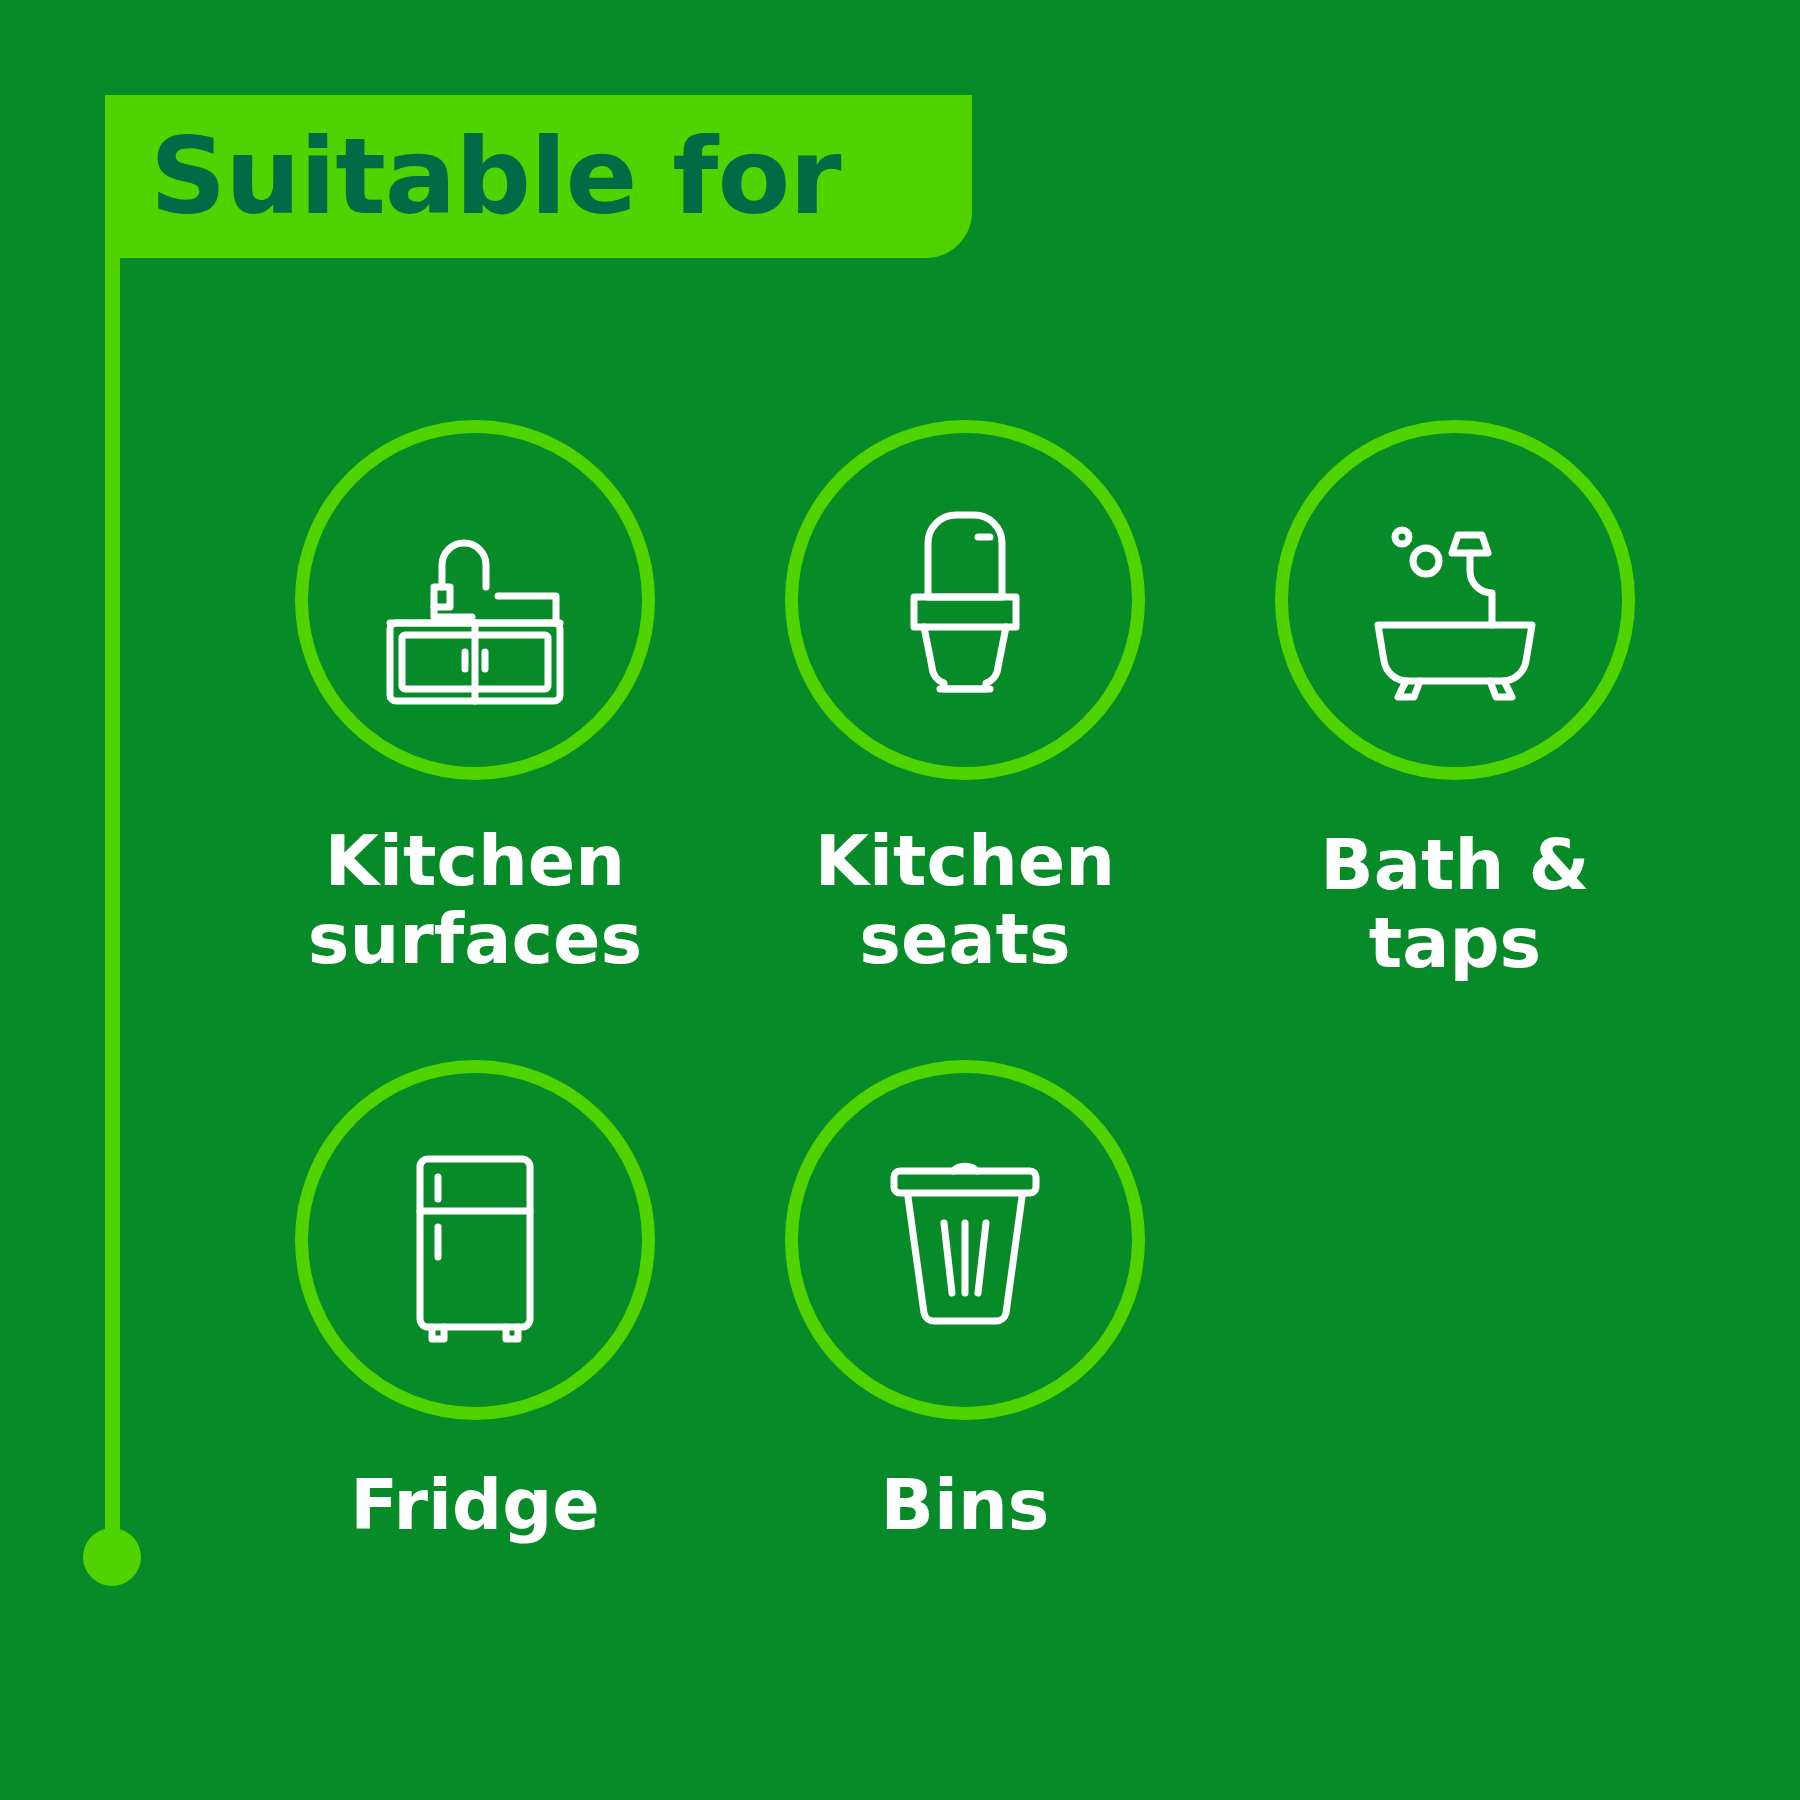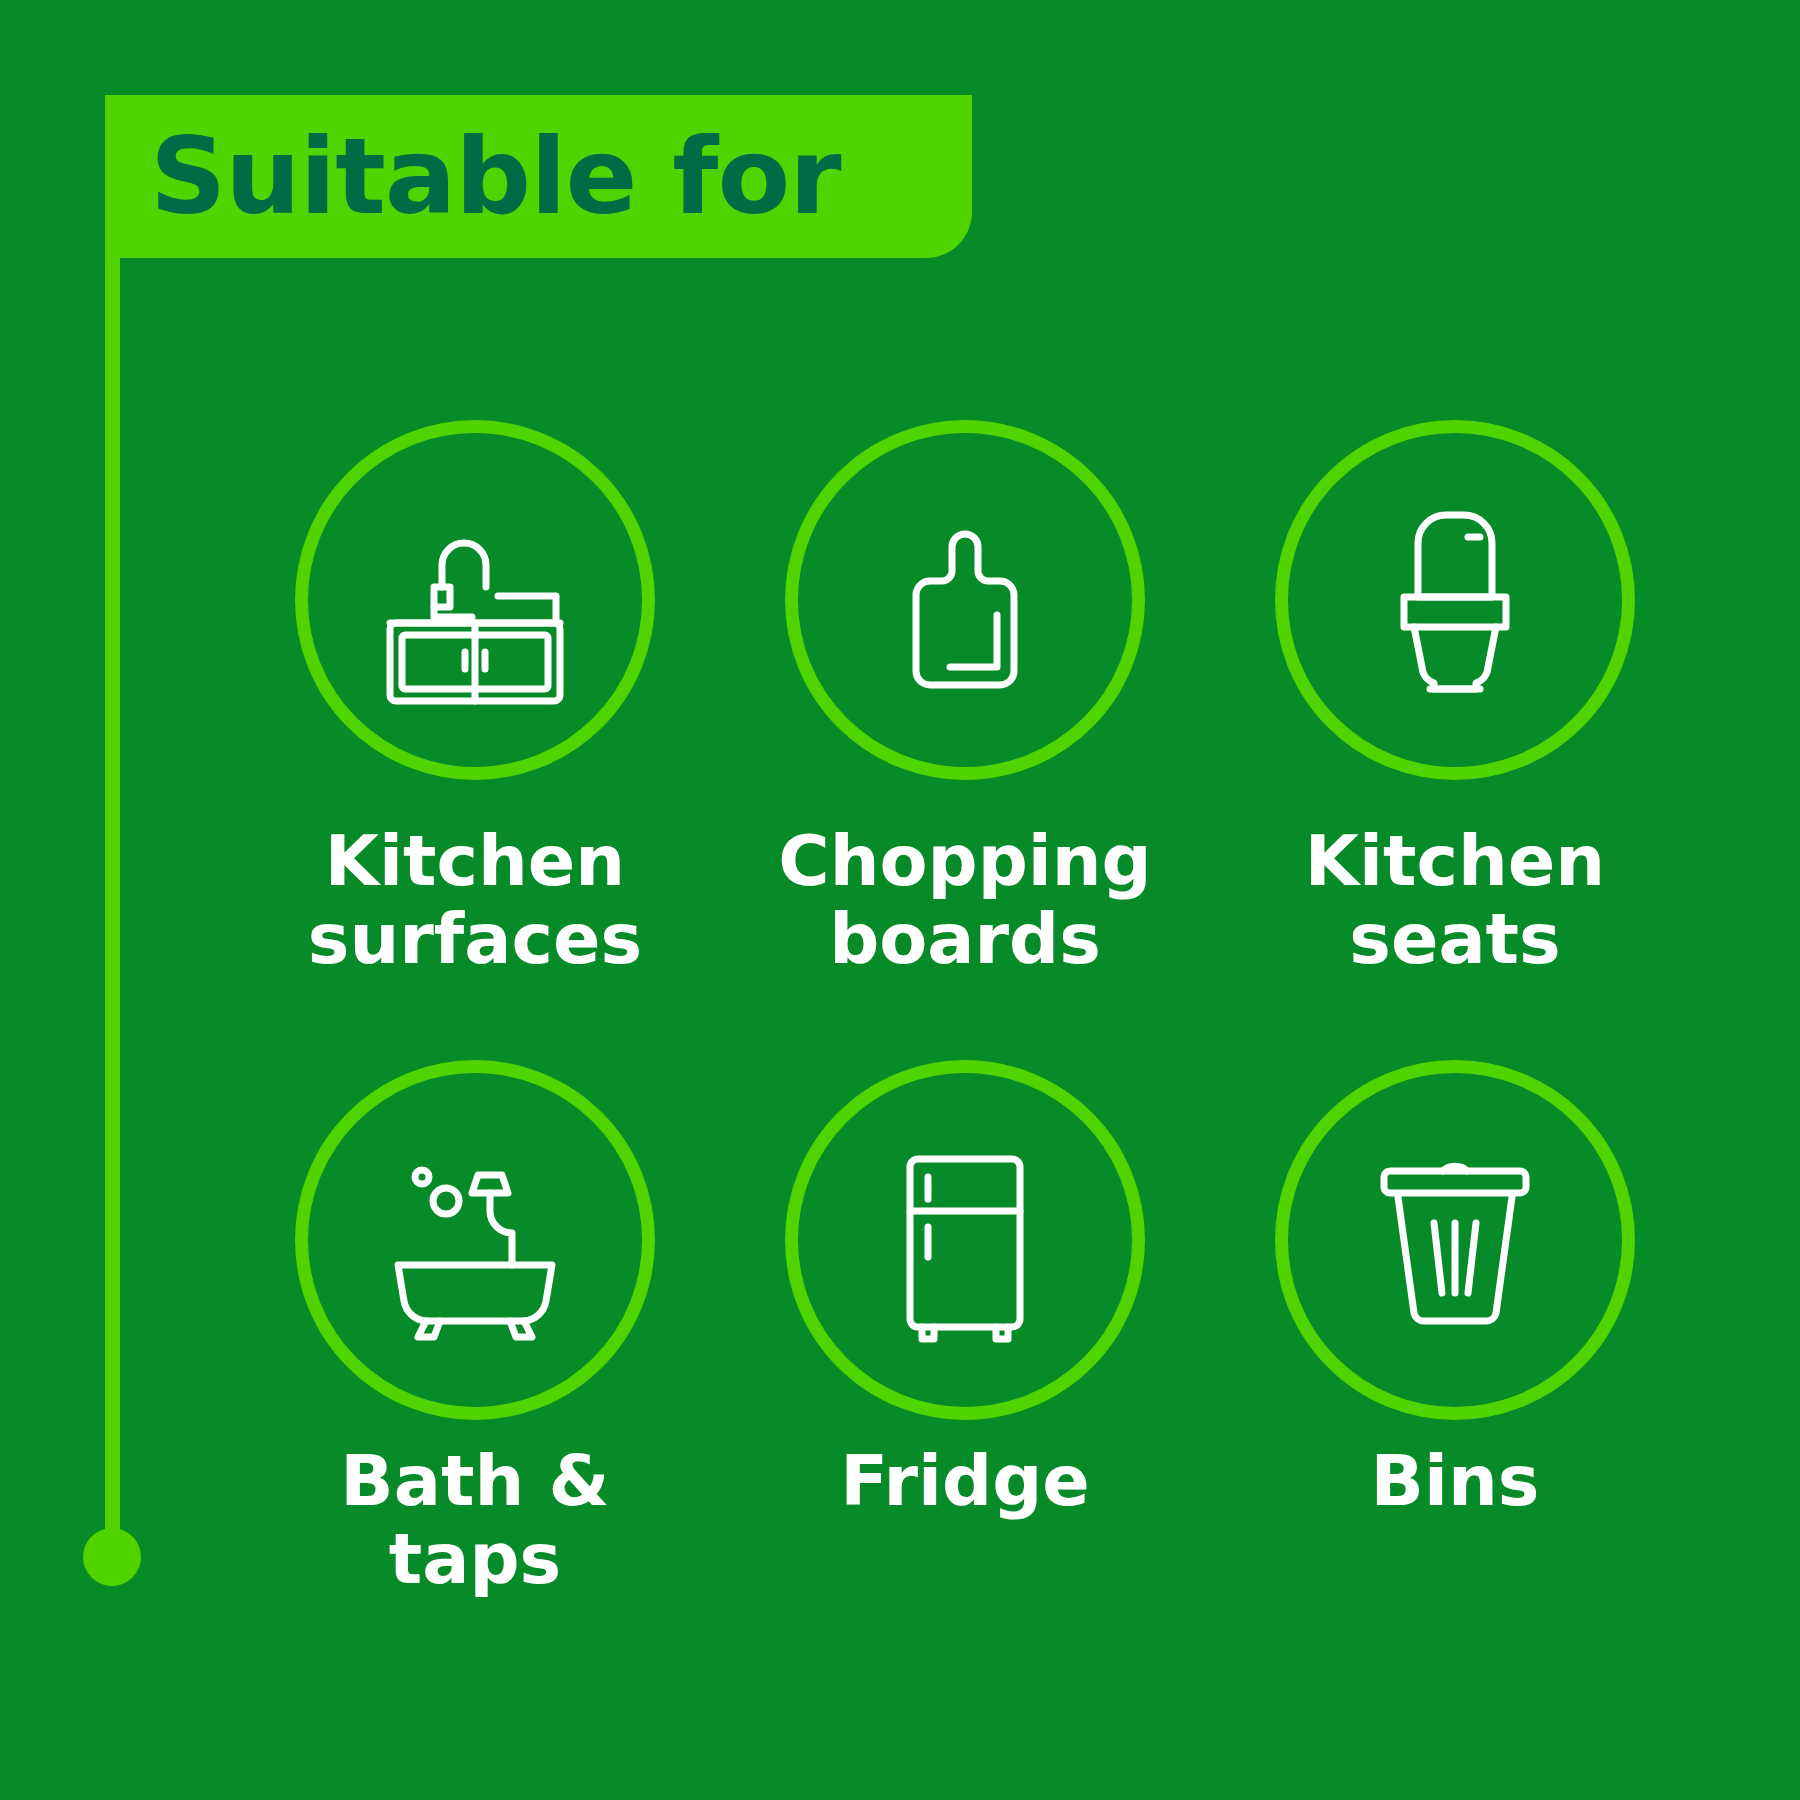--- a/index.html
+++ b/index.html
@@ -67,21 +67,21 @@
     font-family:"DejaVu Sans", sans-serif;
     font-weight:bold;
     font-size:70px;
     line-height:1.12;
     text-align:center;
     letter-spacing:0px;
     white-space:pre-line;
     user-select:none;
   }
   
-  .row2 .label{margin-top:22px;}
+  .row2 .label{margin-top:46px;}
 </style>
 </head>
 <body>
 
 <div id="stage">
 
   <div id="stem"></div>
   <div id="stem-dot"></div>
 
   <div id="banner">
@@ -112,46 +112,20 @@
 
             <path d="M115 177 L115 194"></path>
             <path d="M135 177 L135 194"></path>
           </svg>
         </span>
       </div>
       <div class="label">Kitchen
 surfaces</div>
     </div>
 
-    <div class="cell row1">
-      <div class="ring">
-        <span>
-          <svg width="250" height="250" viewBox="0 0 250 250" fill="none" stroke="#FFFFFF" stroke-width="7" stroke-linecap="round" stroke-linejoin="round">
-            <path d="M112 72
-                     A13 13 0 0 1 138 72
-                     L138 96
-                     A10 10 0 0 0 148 106
-                     L160 106
-                     A14 14 0 0 1 174 120
-                     L174 196
-                     A14 14 0 0 1 160 210
-                     L90 210
-                     A14 14 0 0 1 76 196
-                     L76 120
-                     A14 14 0 0 1 90 106
-                     L102 106
-                     A10 10 0 0 0 112 96
-                     Z"></path>
-            <path d="M157 140 L157 192 L110 192"></path>
-          </svg>
-        </span>
-      </div>
-      <div class="label">Chopping
-boards</div>
-    </div>
 
     <div class="cell row1">
       <div class="ring">
         <span>
           <svg width="250" height="250" viewBox="0 0 250 250" fill="none" stroke="#FFFFFF" stroke-width="7" stroke-linecap="round" stroke-linejoin="round">
 
             <path d="M88 122 L88 68 A28 28 0 0 1 116 40 L134 40 A28 28 0 0 1 162 68 L162 122 Z"></path>
 
             <path d="M138 62 L150 62"></path>
 

